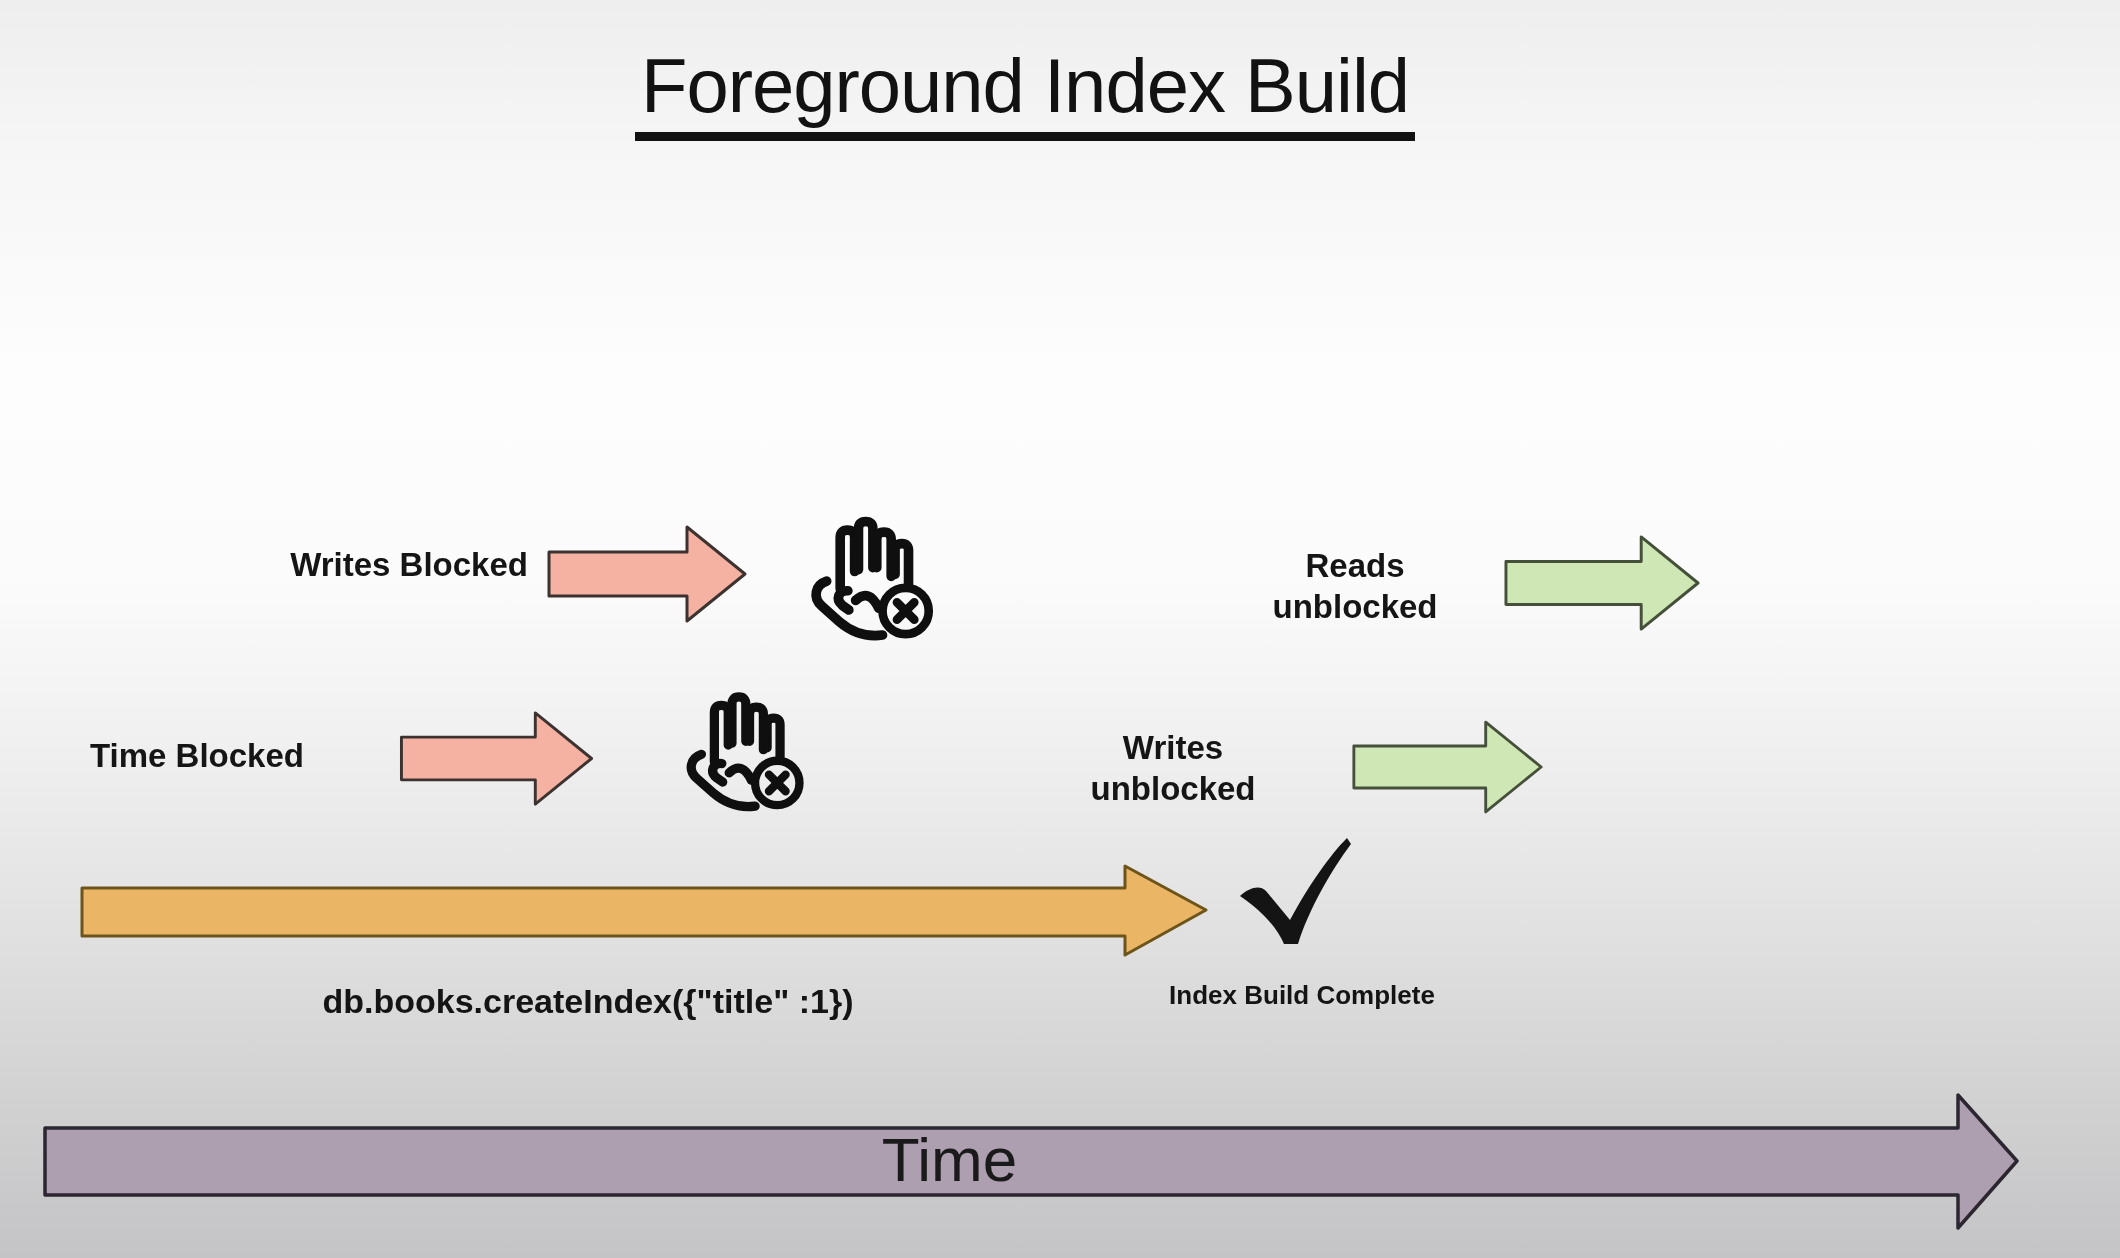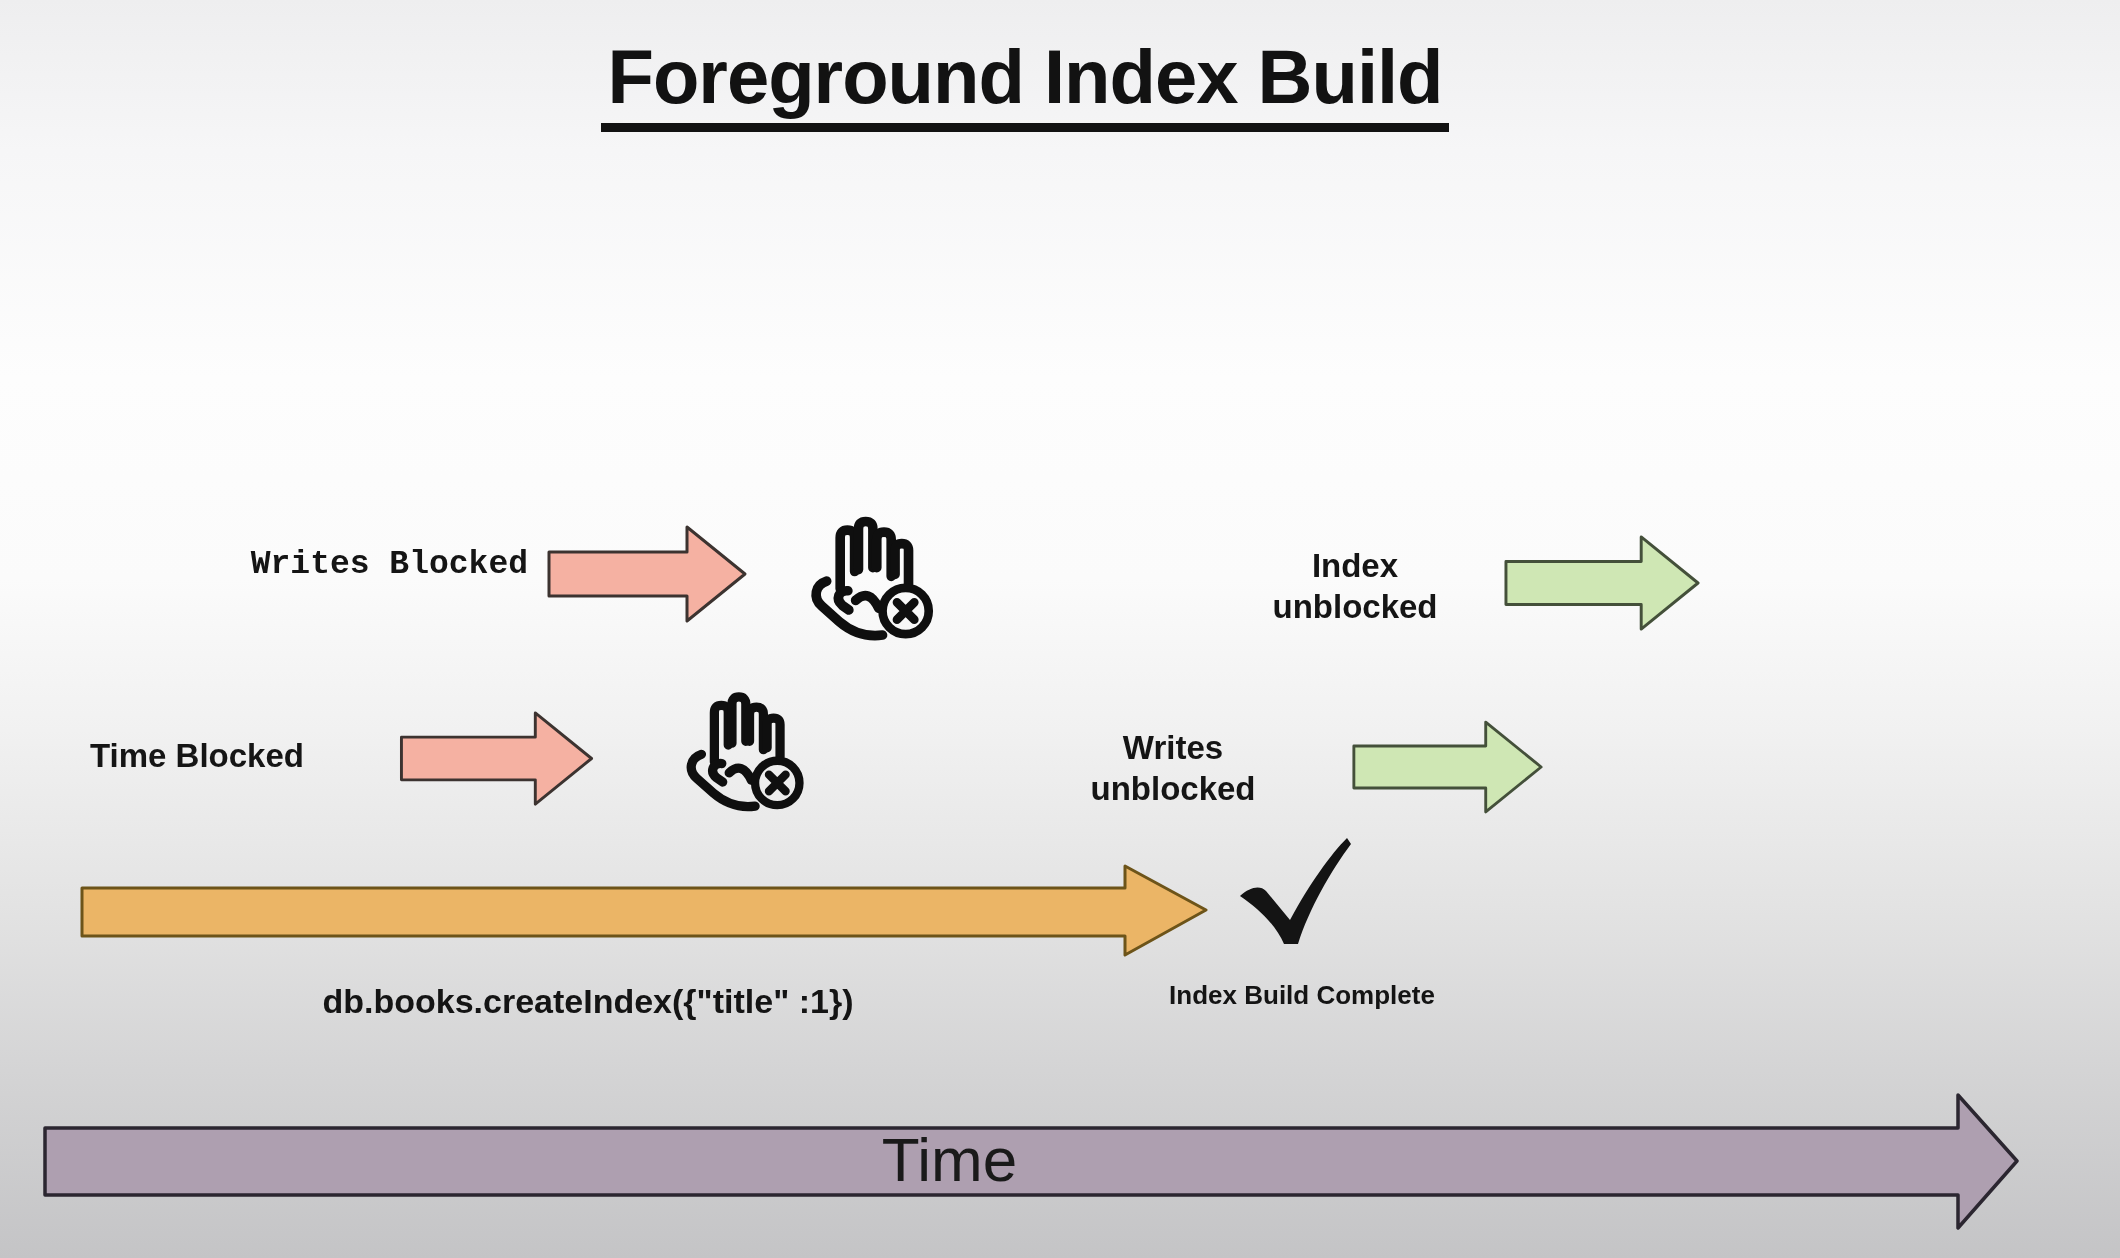--- a/index.html
+++ b/index.html
@@ -8,22 +8,22 @@
     width:2120px;height:1258px;
     overflow:hidden;
     font-family:"Liberation Sans","DejaVu Sans",sans-serif;
     background:linear-gradient(180deg,
       #eeeeef 0%, #f6f6f7 12%, #fdfdfd 30%, #fbfbfb 46%,
       #f1f1f1 58%, #e3e3e3 72%, #d3d3d4 86%, #c4c4c6 100%);
     color:#141414;
   }
   .abs{position:absolute;}
   h1.title{
-    margin:7px; position:absolute; left:0; right:70px; top:26px;
-    text-align:center; font-size:76px; font-weight:bold; letter-spacing:-1px;
+    margin:16px; position:absolute; left:0; right:70px; top:26px;
+    text-align:center; font-size:76px; font-weight:normal; letter-spacing:-1px;
     color:#121212;
   }
   h1.title .underlined{border-bottom:9px solid #121212; padding:0 6px 4px 6px;}
   .lbl{
     font-weight:bold; font-size:33px; line-height:36px; color:#151515;
     white-space:nowrap;
   }
   .lbl.center{text-align:center; white-space:normal; line-height:41px;}
   .code-lbl{font-weight:bold; font-size:34px; text-align:center; white-space:nowrap;}
   .complete-lbl{font-weight:bold; font-size:26px; text-align:center; white-space:nowrap;}
@@ -33,42 +33,42 @@
   }
   svg{display:block;}
 </style>
 </head>
 <body>
 
 <div id="canvas">
 
   <h1 class="title"><span class="underlined">Foreground Index Build</span></h1>
 
-  <div class="abs lbl" style="left:228px;top:547px;width:300px;text-align:right;font-family:Liberation Mono, monospace;">Writes Blocked</div>
+  <div class="abs lbl" style="left:228px;top:547px;width:300px;text-align:right;">Writes Blocked</div>
 
   <svg class="abs" style="left:546px;top:524px;" width="202" height="100" viewBox="0 0 202 100">
     <polygon points="3,28 141,28 141,3 199,50 141,97 141,72 3,72" fill="#f5b1a2" stroke="#3c3330" stroke-width="3" stroke-linejoin="round"></polygon>
   </svg>
 
   <svg class="abs" style="left:798px;top:508px;" width="171" height="154" viewBox="0 0 170 160">
     <g fill="none" stroke="#0f0f0f" stroke-width="10" stroke-linecap="round" stroke-linejoin="round">
       <path d="M40 84 V31 q0 -8 7.5 -8 t7.5 8 V66"></path>
       <path d="M59 64 V22 q0 -8 7.5 -8 t7.5 8 V62"></path>
       <path d="M78 62 V33 q0 -8 7.5 -8 t7.5 8 V71"></path>
       <path d="M97 69 V44 q0 -7 7 -7 t7 7 V79"></path>
       <path d="M26 76 C14 80 11 93 21 102 L39 118 C53 130 69 134 84 132"></path>
       <path d="M48 86 C38 85 35 95 42 101 L49 106"></path>
       <path d="M56 96 Q70 83 80 104"></path>
     </g>
     <circle cx="108" cy="107" r="24" fill="none" stroke="#0f0f0f" stroke-width="9"></circle>
     <path d="M99 98 L117 116 M117 98 L99 116" fill="none" stroke="#0f0f0f" stroke-width="9" stroke-linecap="round"></path>
   </svg>
 
   <div class="abs lbl center" style="left:1235px;top:545px;width:240px;">
-    <div>Index</div>
+    <div>Reads</div>
     <div>unblocked</div>
   </div>
 
   <svg class="abs" style="left:1502px;top:534px;" width="200" height="98" viewBox="0 0 202 100">
     <polygon points="3,28 141,28 141,3 199,50 141,97 141,72 3,72" fill="#cfe7b4" stroke="#44503a" stroke-width="3" stroke-linejoin="round"></polygon>
   </svg>
 
   <div class="abs lbl" style="left:90px;top:738px;">Time Blocked</div>
 
   <svg class="abs" style="left:398px;top:710px;" width="197" height="97" viewBox="0 0 202 100">

